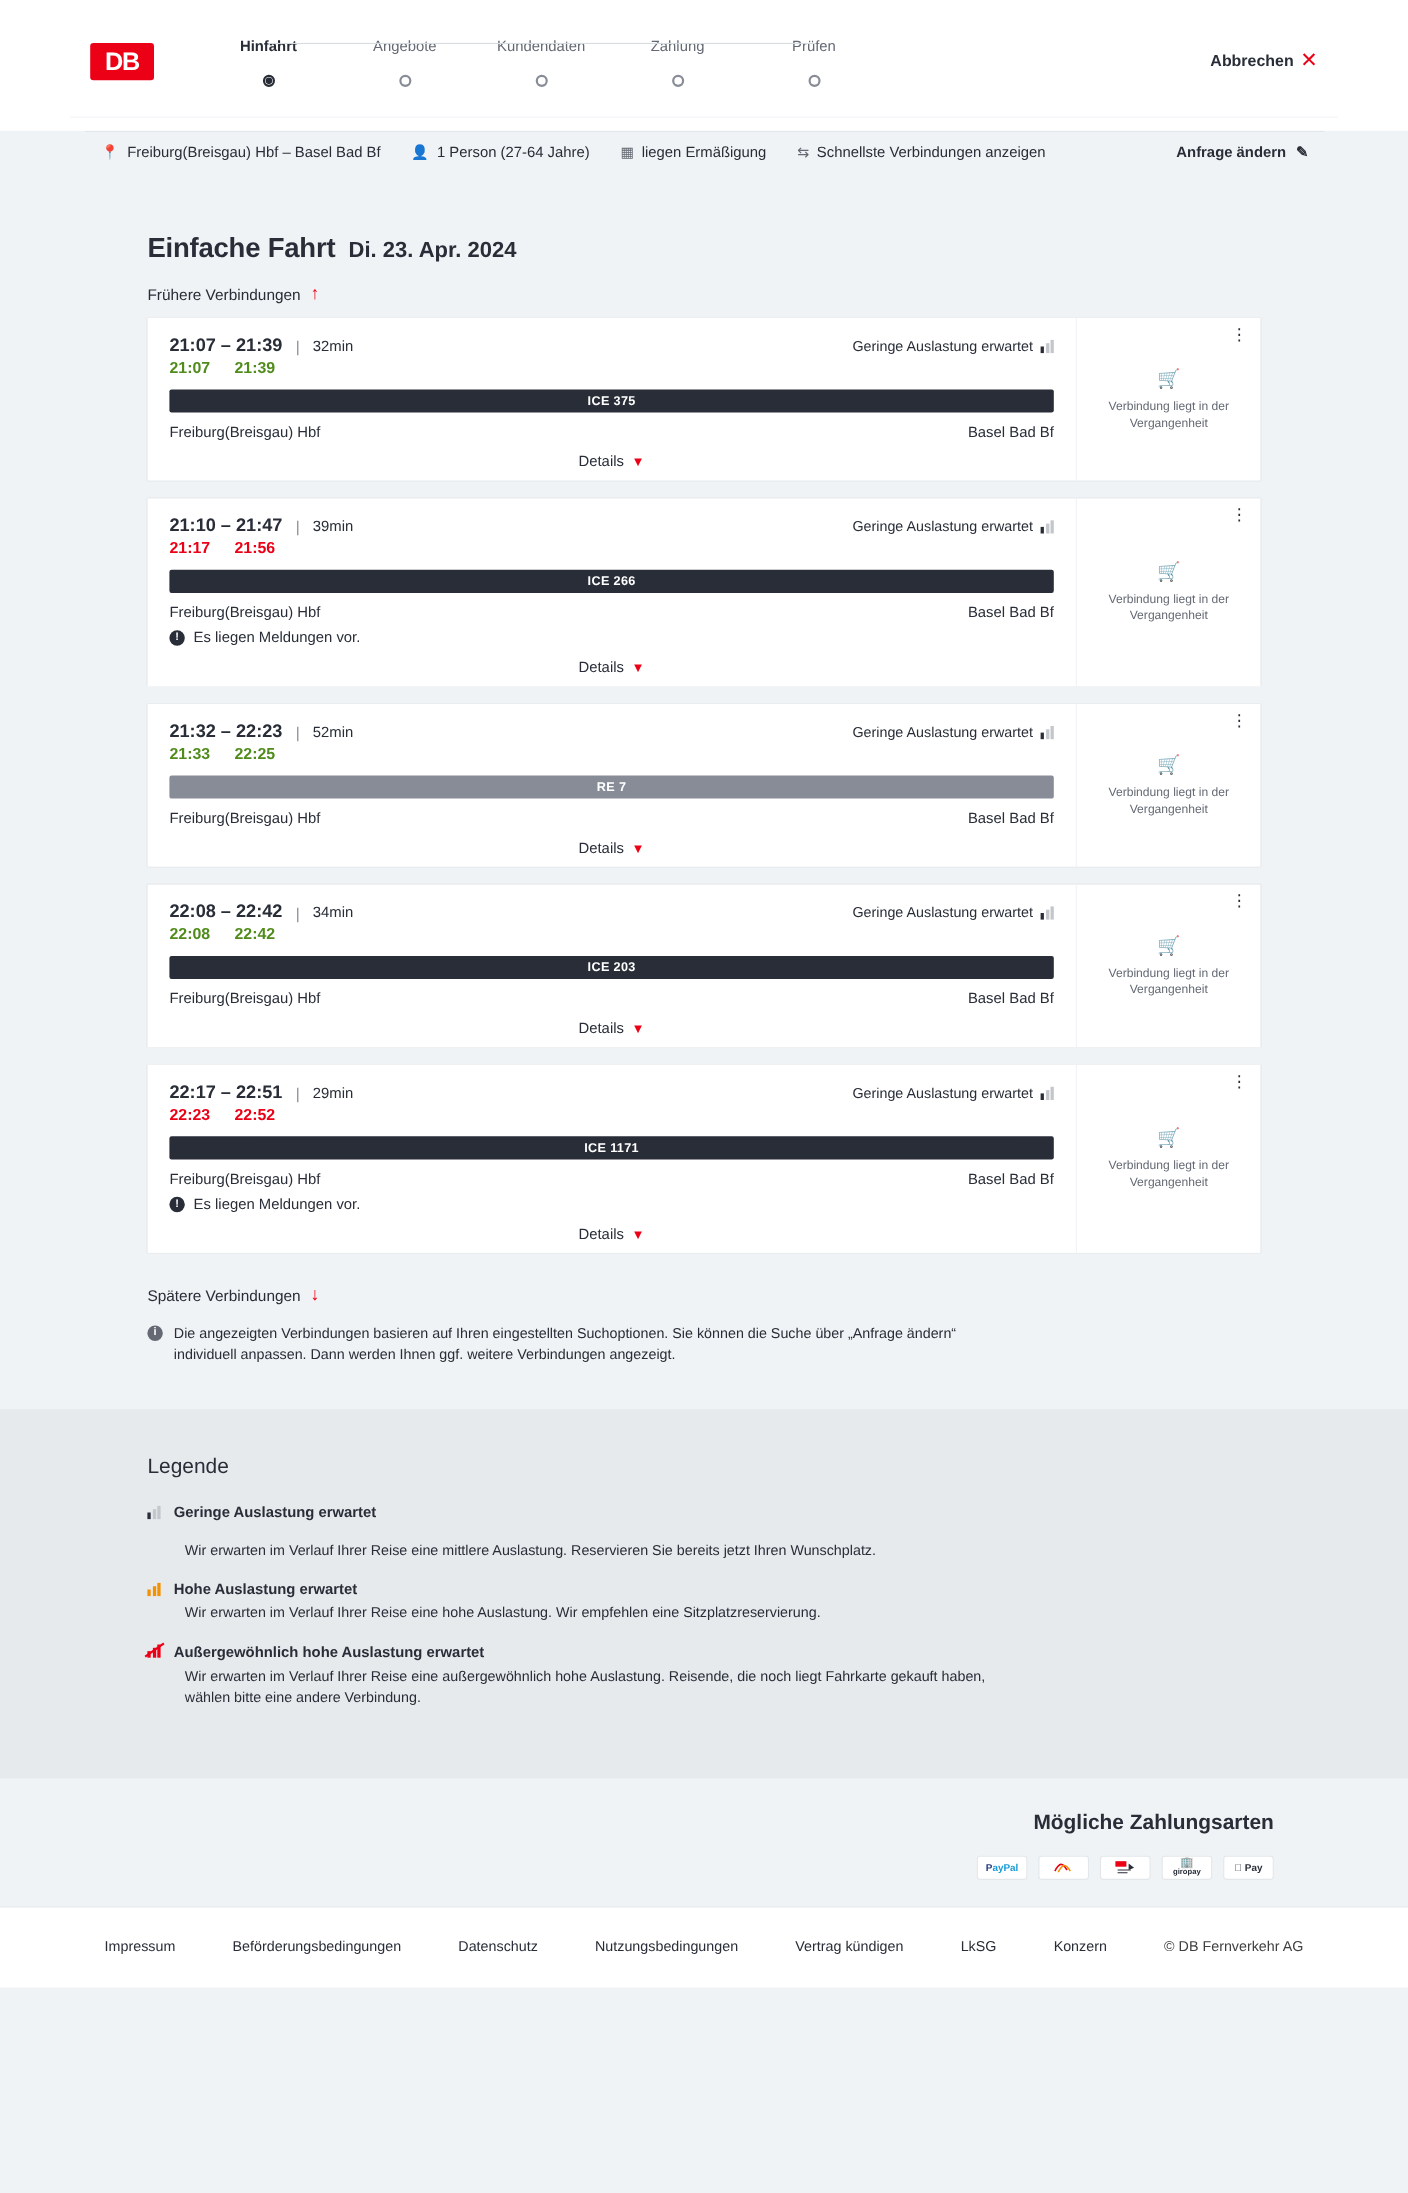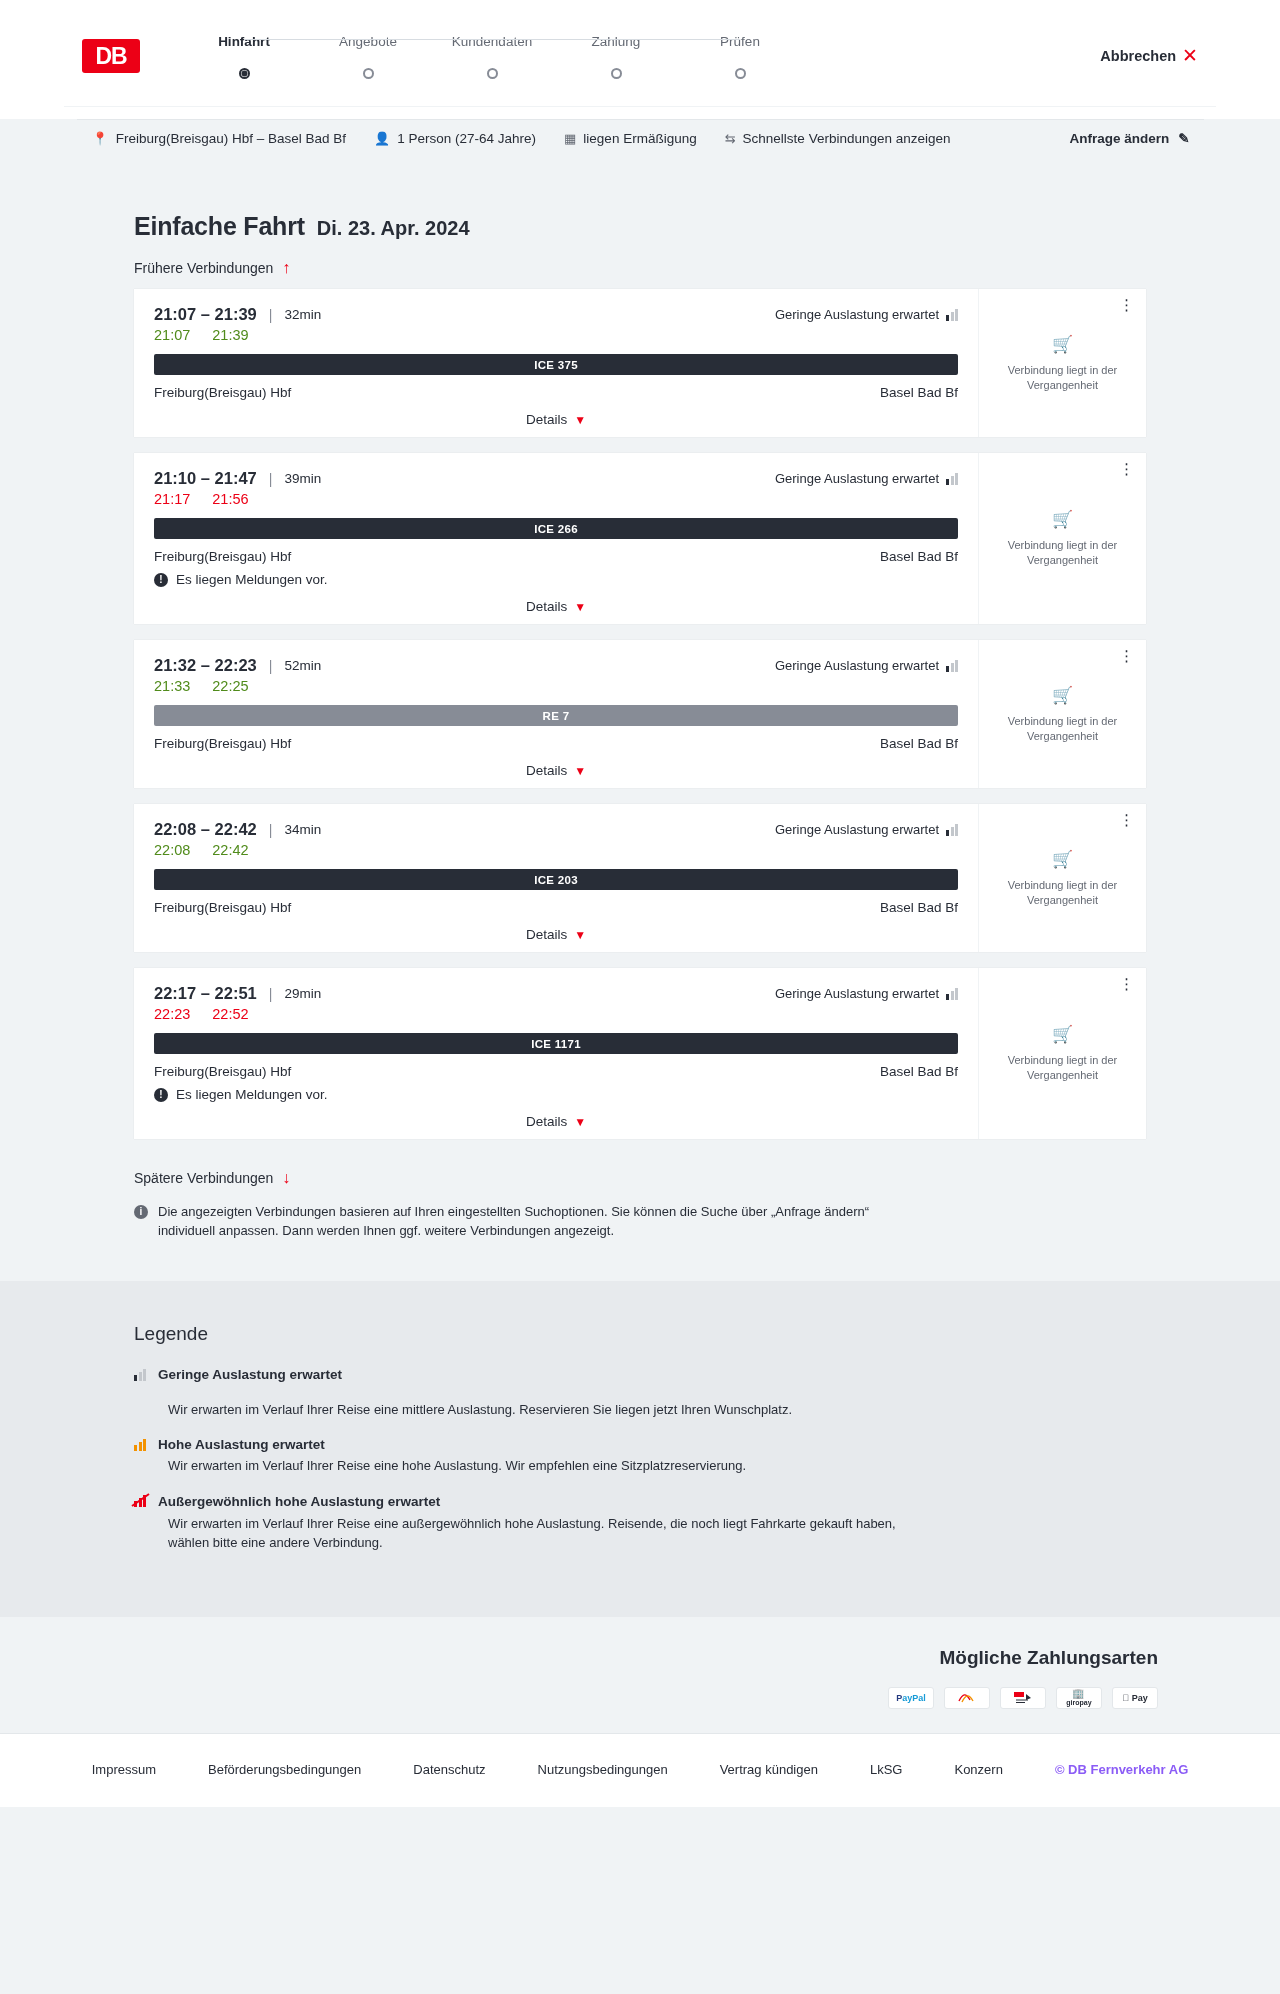--- a/index.html
+++ b/index.html
@@ -112,21 +112,21 @@
   .card-main { flex: 1; padding: 16px 20px 10px 20px; position: relative; }
   .row1 { display: flex; align-items: center; }
   .times { font-size: 16.5px; font-weight: bold; }
   .sep { color: #878c96; margin: 0 12px; }
   .dur { font-size: 13.5px; color: #282d37; }
   .occ {
     margin-left: auto; display: flex; align-items: center; gap: 7px;
     font-size: 13px; color: #282d37;
   }
   .row2 { margin-top: 3px; display: flex; gap: 22px; font-size: 14.5px; }
-  .t-dep, .t-arr { font-weight: normal; }
+  .t-dep, .t-arr { font-weight: bold; }
   .t-green { color: #508b1b; }
   .t-red { color: #ec0016; }
   .trainbar {
     margin-top: 11px; height: 21px; border-radius: 2px;
     display: flex; align-items: center; justify-content: center;
     color: #fff; font-size: 11.5px; font-weight: bold; letter-spacing: .3px;
   }
   .tb-ice { background: #282d37; }
   .tb-re { background: #878c96; }
   .row3 { margin-top: 10px; display: flex; font-size: 13.5px; }
@@ -198,21 +198,21 @@
   }
   .pp-blue { color:#253b80; } .pp-cy { color:#179bd7; }
 
   
   .footer-wrap { background: #fff; border-top: 1px solid #e3e7ea; padding: 28px 0 30px 0; }
   .footer {
     width: 1152px; margin: 0 auto;
     display: flex; justify-content: center; gap: 0; font-size: 13px;
   }
   .footer a { color: #282d37; text-decoration: none; margin: 0 26px; cursor: pointer; }
-  .footer .copy { color: #8b5cf6; margin: 0 26px; font-weight: bold; }
+  .footer .copy { color: #404040; margin: 0 26px; }
 </style>
 </head>
 <body>
 
 <div class="page">
 
   <div class="header-wrap">
     <div class="header">
       <div class="db-logo">DB</div>
       <div class="steps">
@@ -497,21 +497,21 @@
           <span class="bars low">
               <i></i>
               <i></i>
               <i></i>
             </span>
           <span>Geringe Auslastung erwartet</span>
         </div>
       </div>
 
       <div class="leg-item">
-        <div class="leg-desc">Wir erwarten im Verlauf Ihrer Reise eine mittlere Auslastung. Reservieren Sie liegen jetzt Ihren Wunschplatz.</div>
+        <div class="leg-desc">Wir erwarten im Verlauf Ihrer Reise eine mittlere Auslastung. Reservieren Sie bereits jetzt Ihren Wunschplatz.</div>
       </div>
 
       <div class="leg-item">
         <div class="leg-head">
           <span class="bars high">
               <i></i>
               <i></i>
               <i></i>
             </span>
           <span>Hohe Auslastung erwartet</span>

